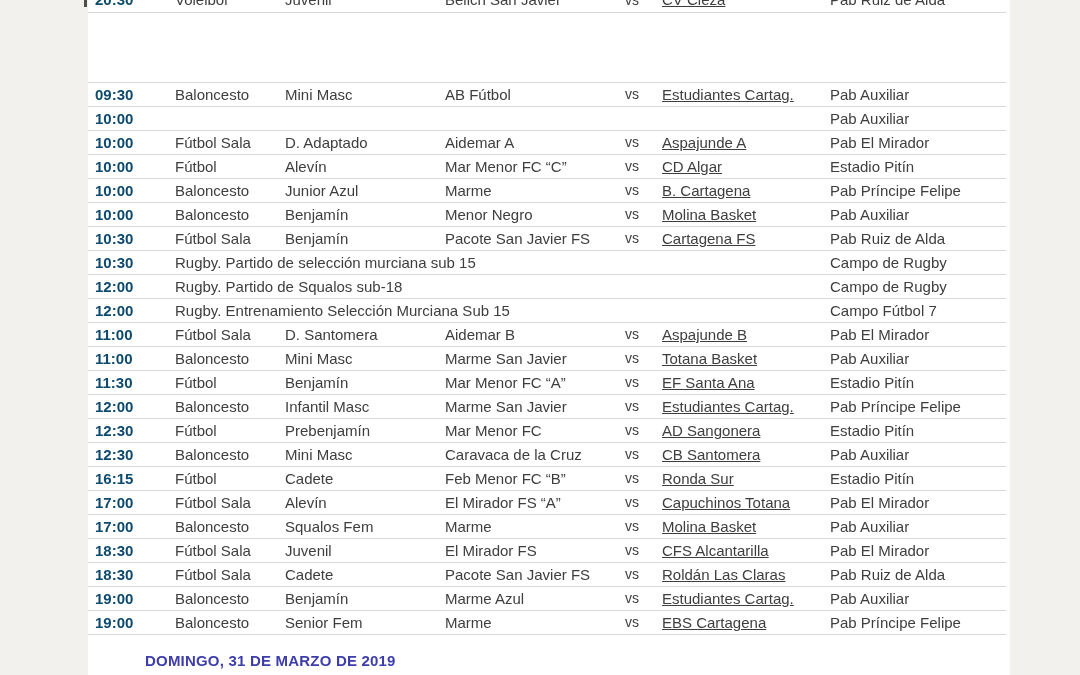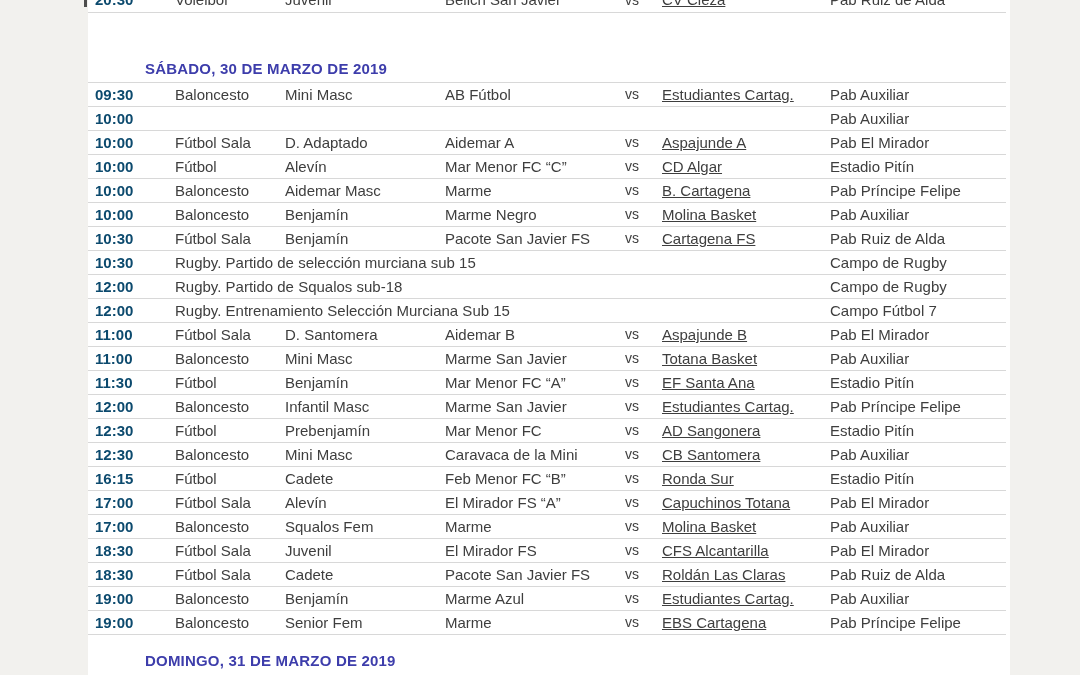--- a/index.html
+++ b/index.html
@@ -55,21 +55,20 @@
     <div class="toprow">
       <span class="cell c-time">20:30</span>
       <span class="cell c-sport">Voleibol</span>
       <span class="cell c-category">Juvenil</span>
       <span class="cell c-home">Belich San Javier</span>
       <span class="cell c-vs">vs</span>
       <span class="cell c-away">CV Cieza</span>
       <span class="cell c-venue">Pab Ruiz de Alda</span>
     </div>
 
-    <div class="section-header" id="saturday-header">SÁBADO, 30 DE MARZO DE 2019</div>
 
     <div id="rows">
         <div class="row">
           <span class="cell c-time">09:30</span>
           <span class="cell c-sport">Baloncesto</span>
           <span class="cell c-category">Mini Masc</span>
           <span class="cell c-home">AB Fútbol</span>
           <span class="cell c-vs">vs</span>
           <span class="cell c-away">Estudiantes Cartag.</span>
           <span class="cell c-venue">Pab Auxiliar</span>
@@ -92,31 +91,31 @@
           <span class="cell c-sport">Fútbol</span>
           <span class="cell c-category">Alevín</span>
           <span class="cell c-home">Mar Menor FC “C”</span>
           <span class="cell c-vs">vs</span>
           <span class="cell c-away">CD Algar</span>
           <span class="cell c-venue">Estadio Pitín</span>
         </div>
         <div class="row">
           <span class="cell c-time">10:00</span>
           <span class="cell c-sport">Baloncesto</span>
-          <span class="cell c-category">Aidemar Masc</span>
+          <span class="cell c-category">Junior Azul</span>
           <span class="cell c-home">Marme</span>
           <span class="cell c-vs">vs</span>
           <span class="cell c-away">B. Cartagena</span>
           <span class="cell c-venue">Pab Príncipe Felipe</span>
         </div>
         <div class="row">
           <span class="cell c-time">10:00</span>
           <span class="cell c-sport">Baloncesto</span>
           <span class="cell c-category">Benjamín</span>
-          <span class="cell c-home">Marme Negro</span>
+          <span class="cell c-home">Menor Negro</span>
           <span class="cell c-vs">vs</span>
           <span class="cell c-away">Molina Basket</span>
           <span class="cell c-venue">Pab Auxiliar</span>
         </div>
         <div class="row">
           <span class="cell c-time">10:30</span>
           <span class="cell c-sport">Fútbol Sala</span>
           <span class="cell c-category">Benjamín</span>
           <span class="cell c-home">Pacote San Javier FS</span>
           <span class="cell c-vs">vs</span>
@@ -180,21 +179,21 @@
           <span class="cell c-category">Prebenjamín</span>
           <span class="cell c-home">Mar Menor FC</span>
           <span class="cell c-vs">vs</span>
           <span class="cell c-away">AD Sangonera</span>
           <span class="cell c-venue">Estadio Pitín</span>
         </div>
         <div class="row">
           <span class="cell c-time">12:30</span>
           <span class="cell c-sport">Baloncesto</span>
           <span class="cell c-category">Mini Masc</span>
-          <span class="cell c-home">Caravaca de la Mini</span>
+          <span class="cell c-home">Caravaca de la Cruz</span>
           <span class="cell c-vs">vs</span>
           <span class="cell c-away">CB Santomera</span>
           <span class="cell c-venue">Pab Auxiliar</span>
         </div>
         <div class="row">
           <span class="cell c-time">16:15</span>
           <span class="cell c-sport">Fútbol</span>
           <span class="cell c-category">Cadete</span>
           <span class="cell c-home">Feb Menor FC “B”</span>
           <span class="cell c-vs">vs</span>

